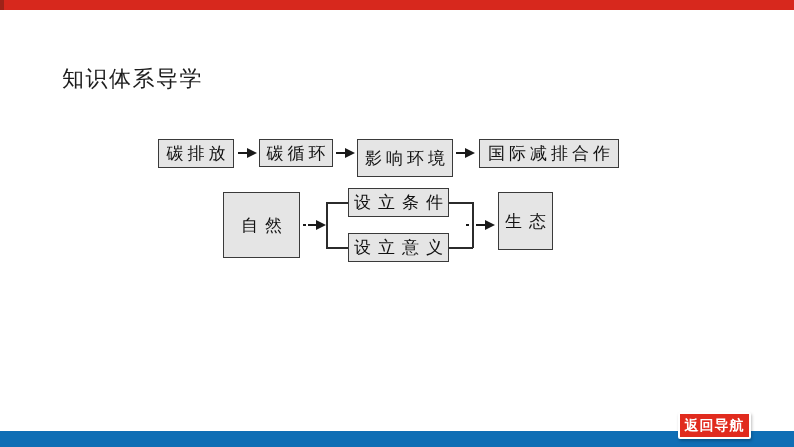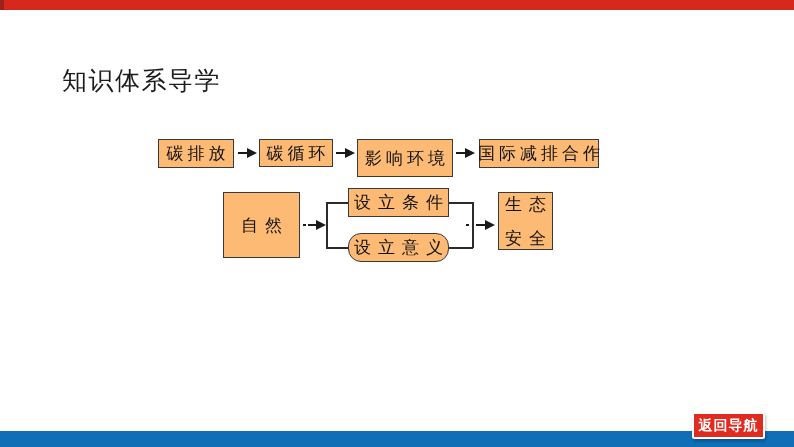--- a/index.html
+++ b/index.html
@@ -25,56 +25,56 @@
   }
   .bottom-bar {
     position: absolute; left: 0; top: 431px;
     width: 794px; height: 16px;
     background: #0f6eb5;
   }
 
   
   .page-title {
     position: absolute; left: 62px; top: 64px;
-    font-size: 25px; font-weight: 500;
+    font-size: 22px; font-weight: 500;
     letter-spacing: 1.5px; color: #1c1c1c;
   }
 
   
   .fbox {
     position: absolute;
     box-sizing: border-box;
     border: 1.4px solid #3a3a3a;
-    background: #fdba74;
+    background: #e5e5e5;
     display: flex; align-items: center; justify-content: center;
     font-family: "DejaVu Serif", "Liberation Serif", serif;
     font-size: 17px; color: #111111;
     letter-spacing: 4px;
     text-indent: 4px; 
     white-space: nowrap;
   }
   .fbox.two-line {
     flex-direction: column;
     justify-content: center;
     line-height: 34px;
     letter-spacing: 7px;
     text-indent: 7px;
   }
   .fbox.branch { letter-spacing: 7px; text-indent: 7px; }
 
   
   .b-emission   { left: 158px; top: 139px; width: 76px;  height: 29px; }
   .b-cycle      { left: 259px; top: 139px; width: 74px;  height: 28px; }
   .b-impact     { left: 357px; top: 139px; width: 96px;  height: 38px; }
-  .b-intl       { left: 479px; top: 139px; width: 120px; height: 29px; }
+  .b-intl       { left: 479px; top: 139px; width: 140px; height: 29px; }
 
   
   .b-reserve    { left: 223px; top: 192px; width: 77px;  height: 66px; }
   .b-cond       { left: 348px; top: 188px; width: 101px; height: 29px; }
-  .b-sig        { left: 348px; top: 233px; width: 101px; height: 29px; border-radius: 13px; }
+  .b-sig        { left: 348px; top: 233px; width: 101px; height: 29px; }
   .b-eco        { left: 498px; top: 192px; width: 55px;  height: 58px; }
 
   
   .h-arrow {
     position: absolute; height: 0;
     border-top: 2px solid #1a1a1a;
   }
   .h-arrow::after {
     content: "";
     position: absolute; right: -10px; top: -6px;
@@ -101,21 +101,21 @@
 
   .dot {
     position: absolute; width: 3px; height: 2px;
     background: #1a1a1a;
   }
   .d1 { left: 303px; top: 224px; }
   .d2 { left: 466px; top: 224px; }
 
   
   .nav-btn {
-    position: absolute; left: 692px; top: 412px;
+    position: absolute; left: 678px; top: 412px;
     width: 73px; height: 27px;
     box-sizing: border-box;
     background: #e12b1e;
     border: 2px solid #ffffff;
     border-radius: 2px;
     color: #ffffff;
     font-size: 14px; font-weight: bold;
     letter-spacing: 1px;
     display: flex; align-items: center; justify-content: center;
     cursor: pointer;
@@ -173,20 +173,19 @@
   </div>
 
   <div class="line-h lh-tr"></div>
   <div class="line-h lh-br"></div>
   <div class="line-v lv-r"></div>
   <div class="dot d2"></div>
   <div class="h-arrow a5"></div>
 
   <div class="fbox two-line b-eco">
     <span>生态</span>
-    <span>安全</span>
   </div>
 
   <div class="bottom-bar"></div>
 
   <button class="nav-btn">返回导航</button>
 
 </div>
 
 </body></html>

